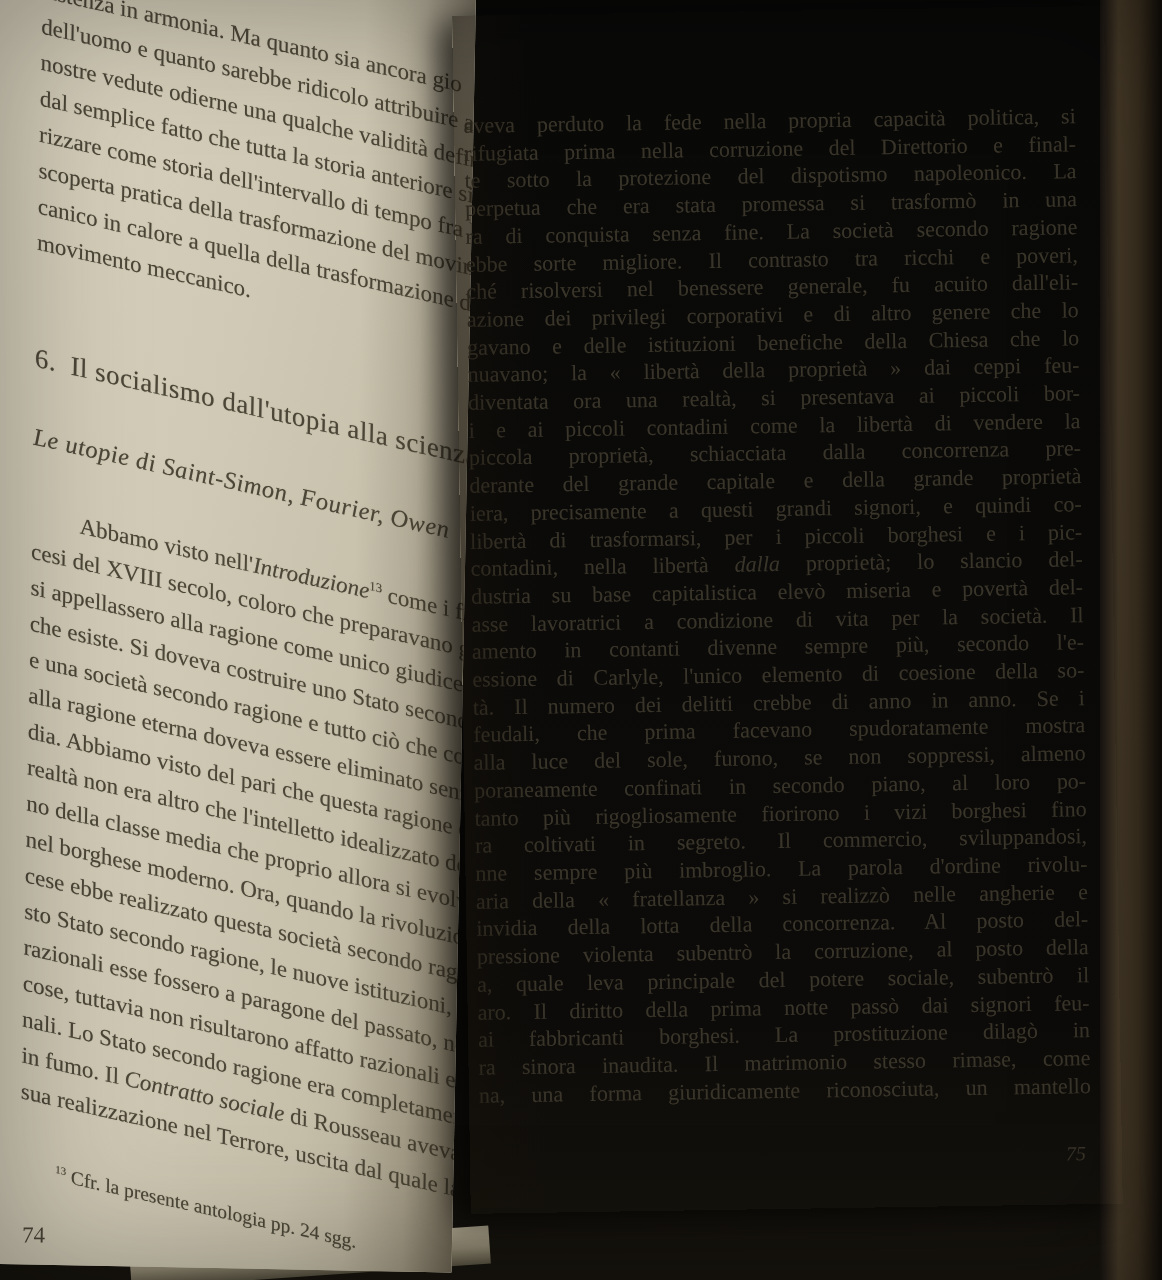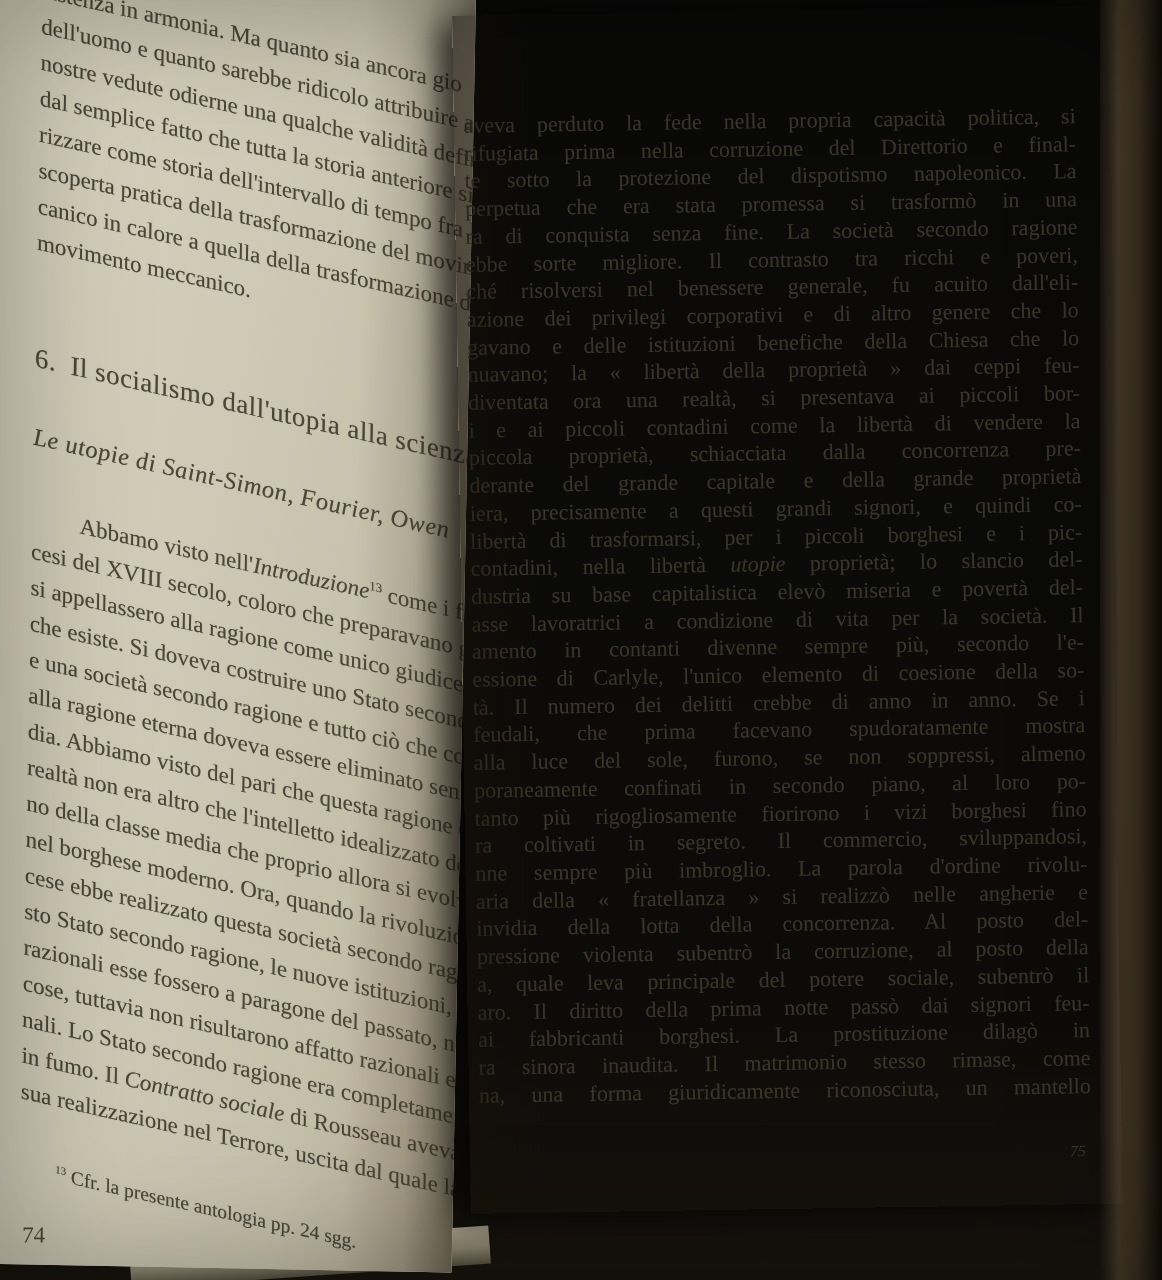--- a/index.html
+++ b/index.html
@@ -81,21 +81,21 @@
     position: absolute; left: 10px; top: 96px; width: 612px;
     color: #39352a;
     text-shadow: 0 0 0.6px rgba(50,45,32,0.45);
   }
   .rline {
     font-size: 22px; line-height: 27.7px;
     text-align: justify; text-align-last: justify;
   }
   .rpagenum {
     position: absolute; right: 36px; top: 1136px;
-    font-size: 16px; font-style: italic; color: #39352a;
+    font-size: 20px; font-style: italic; color: #39352a;
   }
 
   .vignette {
     position: absolute; inset: 0; z-index: 6; pointer-events: none;
     box-shadow: inset 0 0 140px rgba(0,0,0,0.35);
   }
 </style>
 </head>
 <body>
 
@@ -154,21 +154,21 @@
         <div class="rline">ché risolversi nel benessere generale, fu acuito dall'eli-</div>
         <div class="rline">azione dei privilegi corporativi e di altro genere che lo</div>
         <div class="rline">gavano e delle istituzioni benefiche della Chiesa che lo</div>
         <div class="rline">nuavano; la « libertà della proprietà » dai ceppi feu-</div>
         <div class="rline">diventata ora una realtà, si presentava ai piccoli bor-</div>
         <div class="rline">i e ai piccoli contadini come la libertà di vendere la</div>
         <div class="rline">piccola proprietà, schiacciata dalla concorrenza pre-</div>
         <div class="rline">derante del grande capitale e della grande proprietà</div>
         <div class="rline">iera, precisamente a questi grandi signori, e quindi co-</div>
         <div class="rline">libertà di trasformarsi, per i piccoli borghesi e i pic-</div>
-        <div class="rline">contadini, nella libertà <i>utopie</i> proprietà; lo slancio del-</div>
+        <div class="rline">contadini, nella libertà <i>dalla</i> proprietà; lo slancio del-</div>
         <div class="rline">dustria su base capitalistica elevò miseria e povertà del-</div>
         <div class="rline">asse lavoratrici a condizione di vita per la società. Il</div>
         <div class="rline">amento in contanti divenne sempre più, secondo l'e-</div>
         <div class="rline">essione di Carlyle, l'unico elemento di coesione della so-</div>
         <div class="rline">tà. Il numero dei delitti crebbe di anno in anno. Se i</div>
         <div class="rline">feudali, che prima facevano spudoratamente mostra</div>
         <div class="rline">alla luce del sole, furono, se non soppressi, almeno</div>
         <div class="rline">poraneamente confinati in secondo piano, al loro po-</div>
         <div class="rline">tanto più rigogliosamente fiorirono i vizi borghesi fino</div>
         <div class="rline">ra coltivati in segreto. Il commercio, sviluppandosi,</div>

